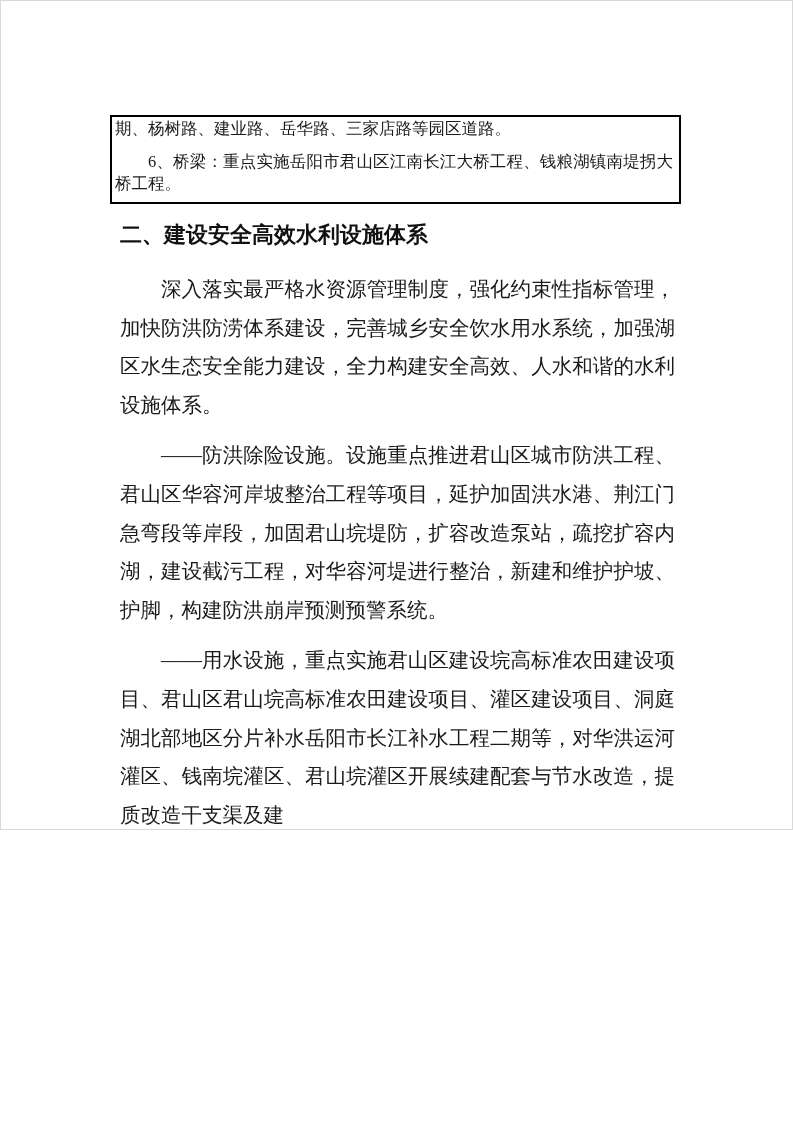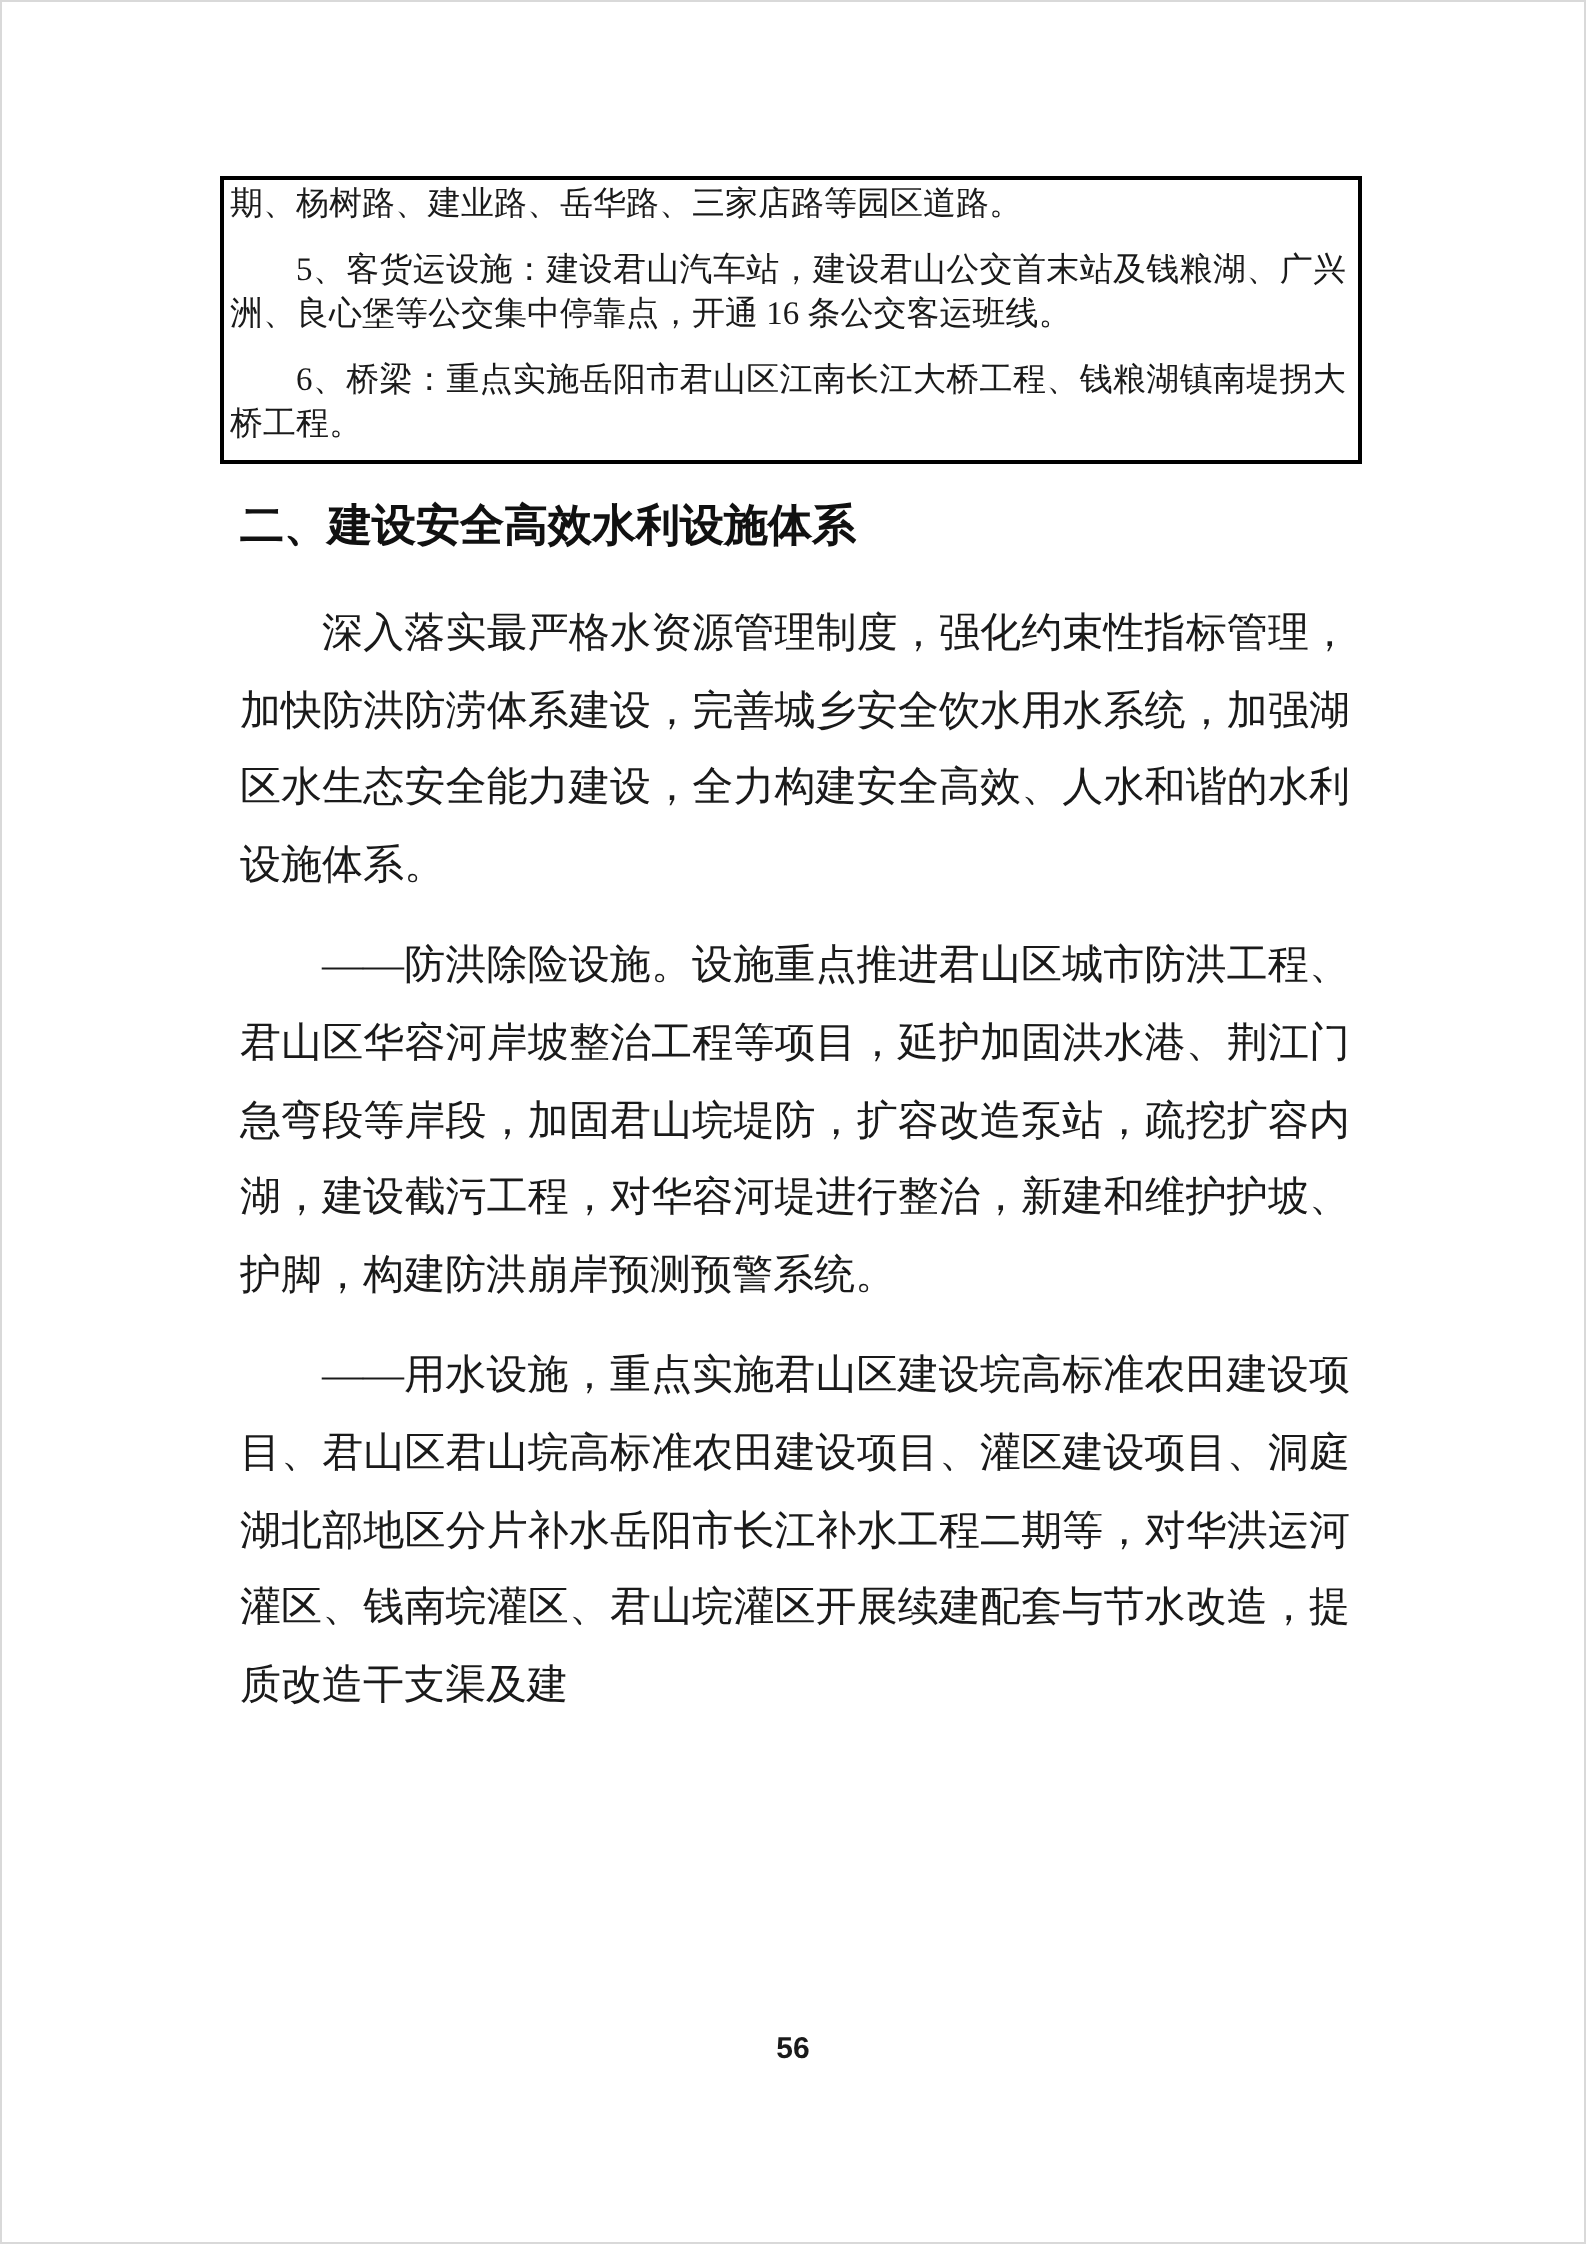--- a/index.html
+++ b/index.html
@@ -3,25 +3,25 @@
 <meta charset="utf-8">
 <style>
   html, body {
     margin: 0;
     padding: 0;
     background: #ffffff;
   }
   .page {
     position: relative;
     width: 793px;
-    height: 1122px;
+    height: 830px;
     box-sizing: border-box;
     background: #ffffff;
     box-shadow: inset 0 0 0 1px #d9d9d9;
-    padding: 88px 112px 0 110px;
+    padding: 115px 112px 0 110px;
     font-family: "Liberation Serif", "DejaVu Serif", serif;
     color: #1a1a1a;
     overflow: hidden;
   }
   
   .info-box {
     box-sizing: border-box;
     width: 571px;
     border: 2px solid #000000;
     padding: 1px 6px 7px 3px;
@@ -69,21 +69,20 @@
     color: #1a1a1a;
   }
 </style>
 </head>
 <body>
 
 <div class="page">
 
   <div class="info-box">
     <p>期、杨树路、建业路、岳华路、三家店路等园区道路。</p>
-    <p>5、客货运设施：建设君山汽车站，建设君山公交首末站及钱粮湖、广兴洲、良心堡等公交集中停靠点，开通 16 条公交客运班线。</p>
     <p>6、桥梁：重点实施岳阳市君山区江南长江大桥工程、钱粮湖镇南堤拐大桥工程。</p>
   </div>
 
   <h2 class="section-heading">二、建设安全高效水利设施体系</h2>
 
   <div class="body-text">
     <p>深入落实最严格水资源管理制度，强化约束性指标管理，加快防洪防涝体系建设，完善城乡安全饮水用水系统，加强湖区水生态安全能力建设，全力构建安全高效、人水和谐的水利设施体系。</p>
     <p>——防洪除险设施。设施重点推进君山区城市防洪工程、君山区华容河岸坡整治工程等项目，延护加固洪水港、荆江门急弯段等岸段，加固君山垸堤防，扩容改造泵站，疏挖扩容内湖，建设截污工程，对华容河堤进行整治，新建和维护护坡、护脚，构建防洪崩岸预测预警系统。</p>
     <p>——用水设施，重点实施君山区建设垸高标准农田建设项目、君山区君山垸高标准农田建设项目、灌区建设项目、洞庭湖北部地区分片补水岳阳市长江补水工程二期等，对华洪运河灌区、钱南垸灌区、君山垸灌区开展续建配套与节水改造，提质改造干支渠及建</p>
   </div>

